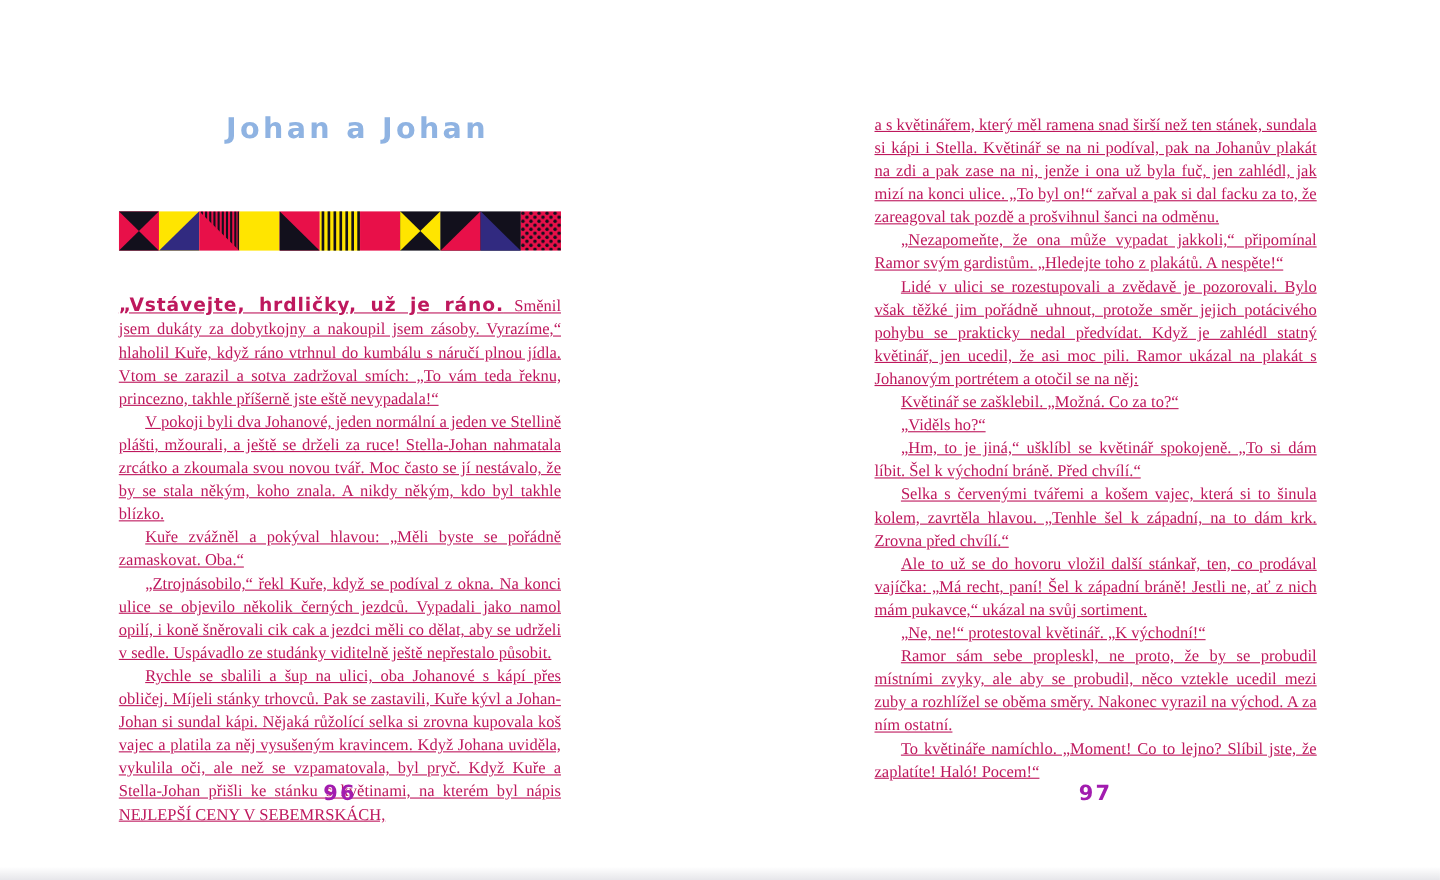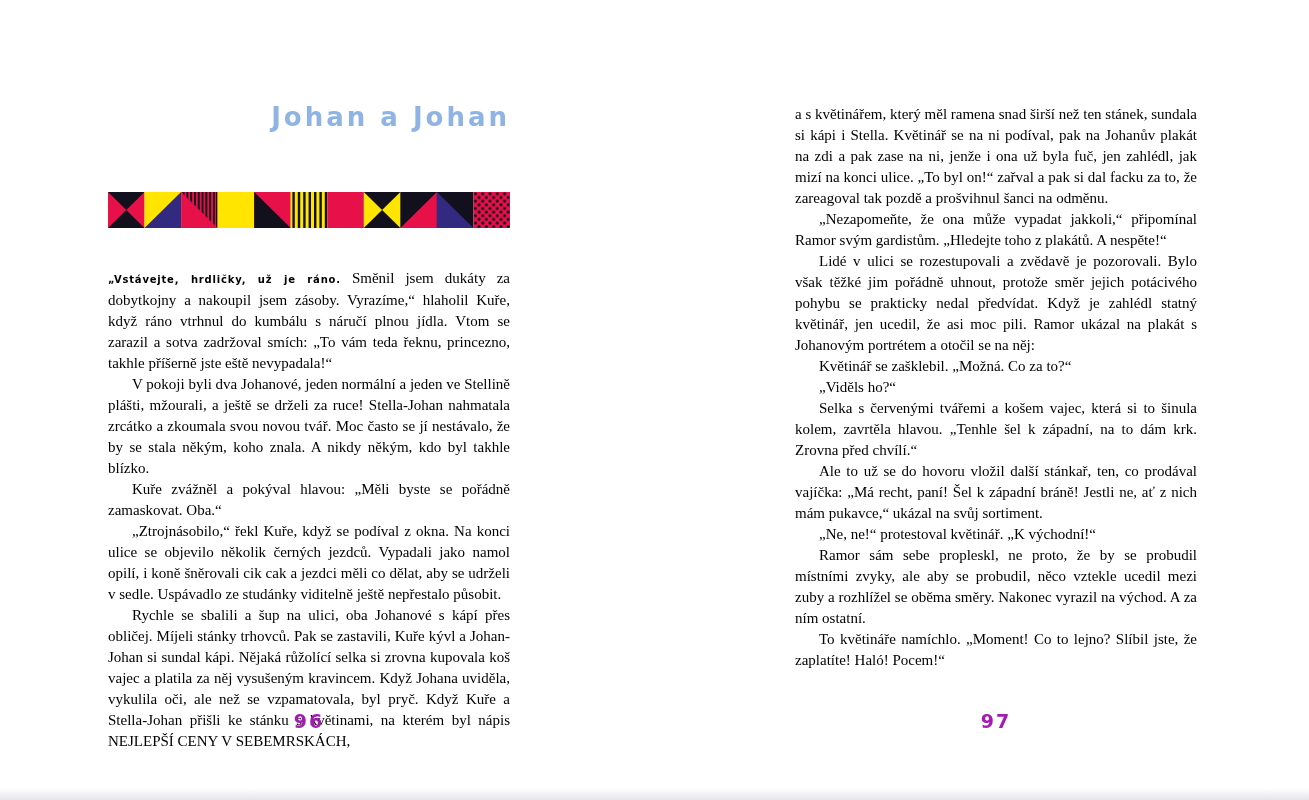--- a/index.html
+++ b/index.html
@@ -5,43 +5,44 @@
   * { margin:0; padding:0; box-sizing:border-box; }
   html,body { width:1309px; height:800px; }
   body { background:#ffffff; font-family:"Liberation Serif", serif; }
   .spread { position:relative; width:1309px; height:800px; background:#ffffff; overflow:hidden; }
 
   .page { position:absolute; top:0; width:402px; height:800px; }
   .page.left  { left:108px; }
   .page.right { left:795px; }
 
   .chapter-title {
-    position:absolute; top:102px; left:0; width:100%;
-    text-align:right;
+    position:absolute; top:102px; left:16px; width:100%;
+    text-align:center;
     font-family:"DejaVu Sans", sans-serif;
     font-weight:bold; font-size:26px; letter-spacing:3px;
     color:#8fb3e2;
   }
 
   .banner { position:absolute; top:192px; left:0; display:block; }
 
   .bodytext {
     position:absolute; left:0; width:402px;
-    font-size:15px; line-height:21px; color:#000000;
+    font-size:15px; line-height:21px; color:#be185d;
     text-align:justify;
+    text-decoration:underline;
   }
   .page.left  .bodytext { top:268px; }
   .page.right .bodytext { top:104px; }
 
   .bodytext p { text-indent:1.6em; }
   .bodytext p.first { text-indent:0; }
 
   .lead-bold {
     font-family:"DejaVu Sans", sans-serif;
-    font-weight:bold; font-size:10px; letter-spacing:0.8px;
+    font-weight:bold; font-size:17px; letter-spacing:0.8px;
   }
 
   .pagenum {
     position:absolute; top:710px; left:0; width:100%;
     text-align:center;
     font-family:"DejaVu Sans", sans-serif;
     font-weight:bold; font-size:19px; letter-spacing:2px;
     color:#a21caf;
   }
 
@@ -150,20 +151,21 @@
     <div class="pagenum">96</div>
   </section>
 
   <section class="page right">
     <div class="bodytext">
       <p class="first">a s květinářem, který měl ramena snad širší než ten stánek, sundala si kápi i Stella. Květinář se na ni podíval, pak na Johanův plakát na zdi a pak zase na ni, jenže i ona už byla fuč, jen zahlédl, jak mizí na konci ulice. „To byl on!“ zařval a pak si dal facku za to, že zareagoval tak pozdě a prošvihnul šanci na odměnu.</p>
       <p>„Nezapomeňte, že ona může vypadat jakkoli,“ připomínal Ramor svým gardistům. „Hledejte toho z plakátů. A nespěte!“</p>
       <p>Lidé v ulici se rozestupovali a zvědavě je pozorovali. Bylo však těžké jim pořádně uhnout, protože směr jejich potácivého pohybu se prakticky nedal předvídat. Když je zahlédl statný květinář, jen ucedil, že asi moc pili. Ramor ukázal na plakát s Johanovým portrétem a otočil se na něj:</p>
       <p>Květinář se zašklebil. „Možná. Co za to?“</p>
       <p>„Viděls ho?“</p>
+      <p>„Hm, to je jiná,“ ušklíbl se květinář spokojeně. „To si dám líbit. Šel k východní bráně. Před chvílí.“</p>
       <p>Selka s červenými tvářemi a košem vajec, která si to šinula kolem, zavrtěla hlavou. „Tenhle šel k západní, na to dám krk. Zrovna před chvílí.“</p>
       <p>Ale to už se do hovoru vložil další stánkař, ten, co prodával vajíčka: „Má recht, paní! Šel k západní bráně! Jestli ne, ať z nich mám pukavce,“ ukázal na svůj sortiment.</p>
       <p>„Ne, ne!“ protestoval květinář. „K východní!“</p>
       <p>Ramor sám sebe propleskl, ne proto, že by se probudil místními zvyky, ale aby se probudil, něco vztekle ucedil mezi zuby a rozhlížel se oběma směry. Nakonec vyrazil na východ. A za ním ostatní.</p>
       <p>To květináře namíchlo. „Moment! Co to lejno? Slíbil jste, že zaplatíte! Haló! Pocem!“</p>
     </div>
 
     <div class="pagenum">97</div>
   </section>
 

